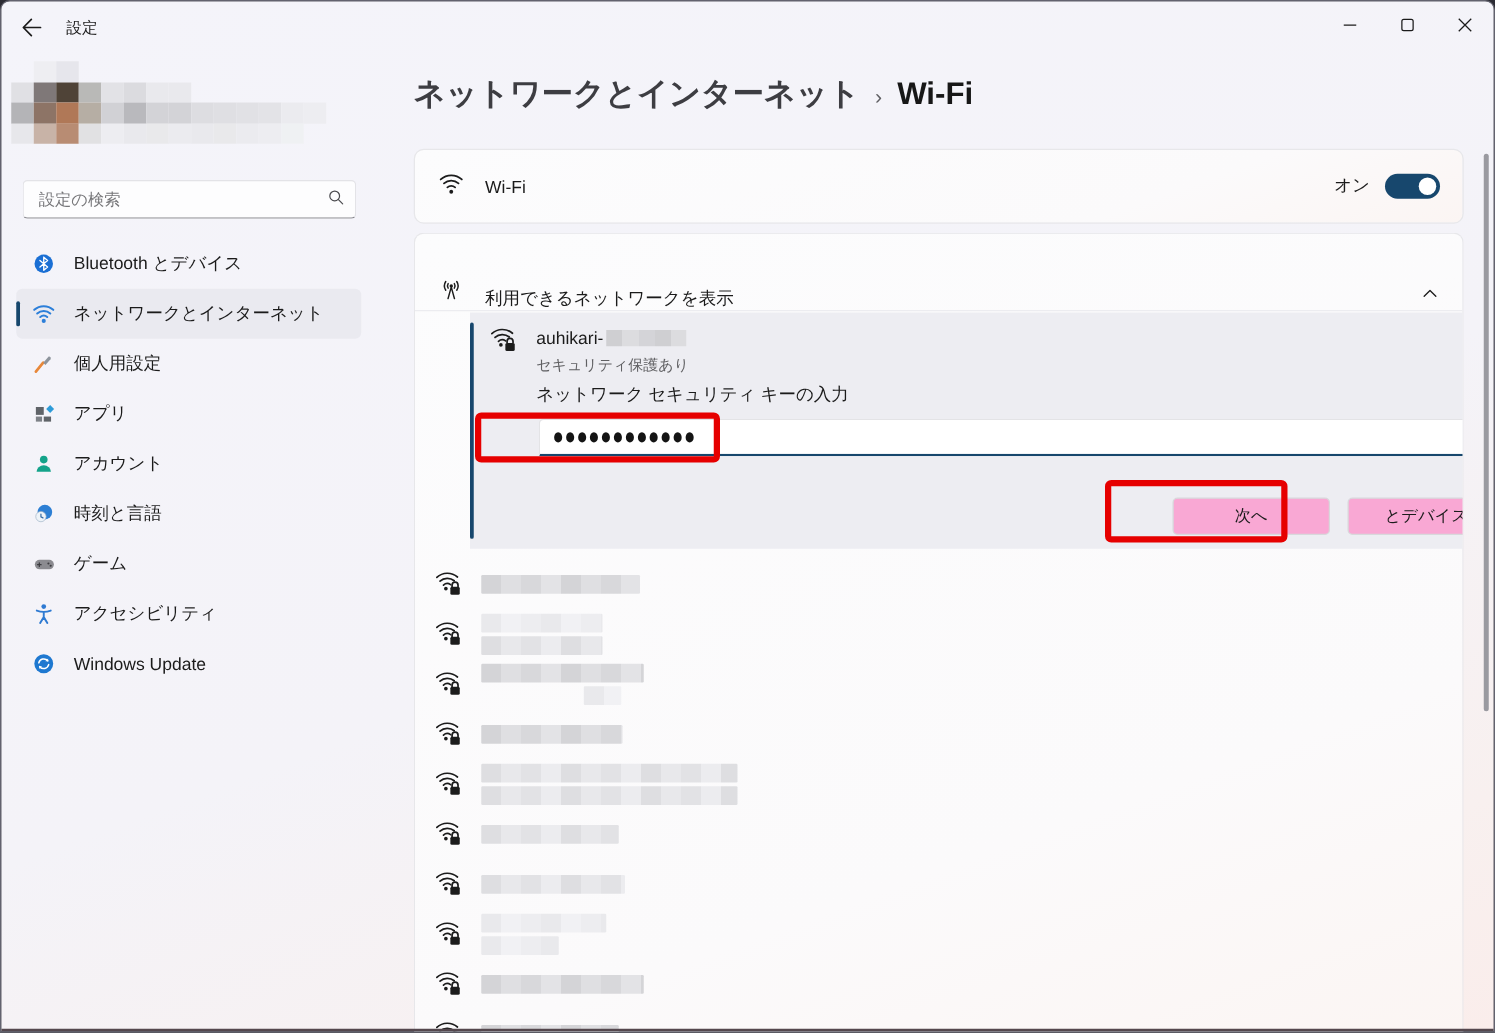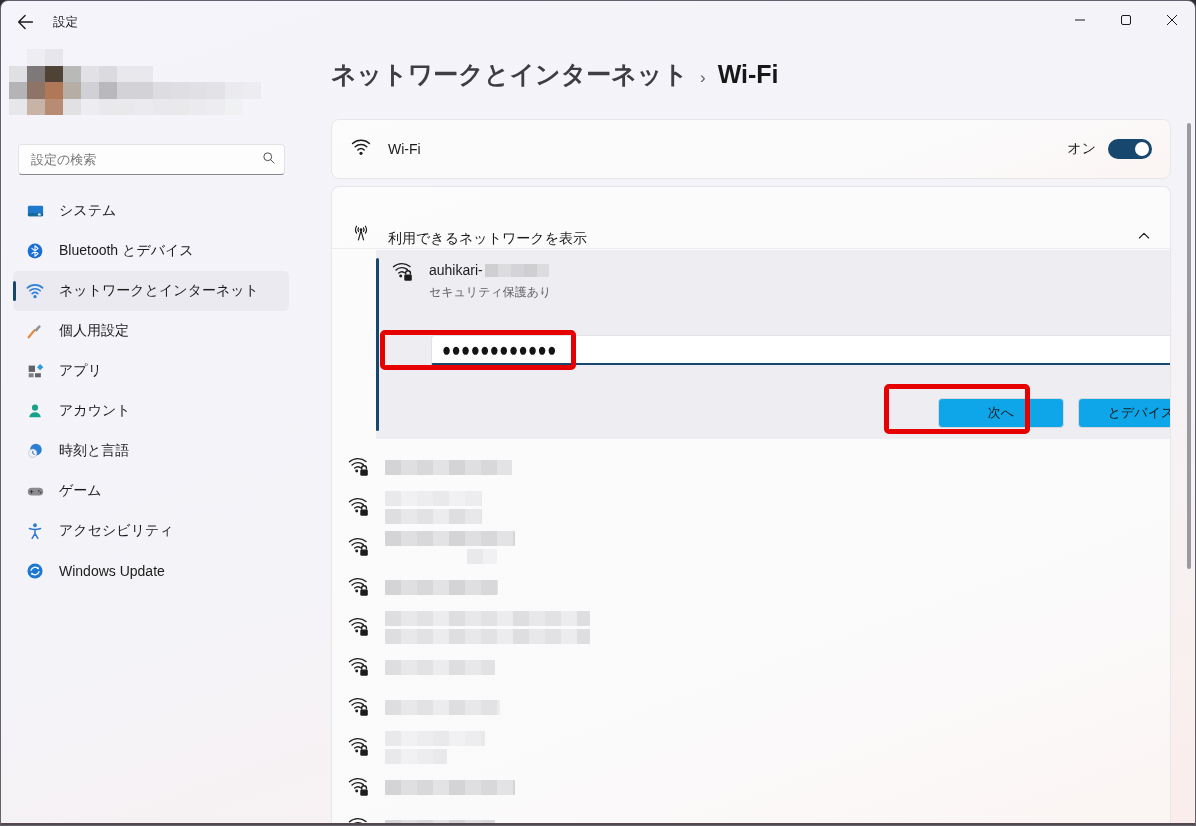--- a/index.html
+++ b/index.html
@@ -65,21 +65,21 @@
   #sel-ssid{position:absolute;left:53px;top:12px;font-size:14px;color:#1b1b1b;display:flex;align-items:center;}
   #ssid-redacted{display:inline-block;width:64px;height:13px;margin-left:2px;
                  background:repeating-linear-gradient(90deg,#cfcfd2 0 13px,#dcdcdf 13px 26px,#d4d4d8 26px 39px);}
   #sel-note{position:absolute;left:53px;top:34px;font-size:12px;color:#606063;}
   #sel-prompt{position:absolute;left:53px;top:57px;font-size:14px;color:#1b1b1b;}
   #key-input{position:absolute;left:55px;top:85px;width:773px;height:30px;background:#fff;
              border:1px solid #e3e3e6;border-bottom:2px solid #17476d;border-radius:4px 4px 2px 2px;
              display:flex;align-items:center;padding:0 34px 0 10px;cursor:text;}
   #key-dots{font-size:15px;letter-spacing:0.5px;color:#141414;line-height:1;transform:scaleY(1.25);}
   #eye-btn{position:absolute;right:8px;top:6px;width:18px;height:18px;cursor:pointer;}
-  .btn{position:absolute;width:126px;height:30px;background:#0ea5e9;border:1px solid #d8d8db;
+  .btn{position:absolute;width:126px;height:30px;background:#f9a8d4;border:1px solid #d8d8db;
        border-radius:4px;font-size:13px;color:#1b1b1b;display:flex;align-items:center;justify-content:center;
        cursor:pointer;font-family:"Liberation Sans","DejaVu Sans",sans-serif;}
   #next-btn{left:562px;top:148px;}
   #cancel-btn{left:702px;top:148px;}
 
   #network-list{position:absolute;left:0;top:260px;width:838px;}
   .net-row{height:40px;display:flex;align-items:center;padding-left:15px;}
   .net-icon{width:24px;flex:0 0 24px;display:flex;align-items:center;}
   .net-lines{margin-left:14px;display:flex;flex-direction:column;gap:3px;}
   .blur{height:15px;border-radius:1px;}
@@ -188,30 +188,20 @@
       <span>
         <svg width="15" height="15" viewBox="0 0 20 20">
             <circle cx="9" cy="9" r="5.2" fill="none" stroke="#4a4a4e" stroke-width="1.3"></circle>
             <path d="M13 13l4.5 4.5" stroke="#4a4a4e" stroke-width="1.3" stroke-linecap="round"></path>
           </svg>
       </span>
     </div>
     <div id="nav">
         <div class="nav-item">
           <span class="nav-icon">
-            <svg width="19" height="19" viewBox="0 0 20 20">
-              <rect x="2" y="4" width="16" height="11" rx="1.5" fill="#1e78cc"></rect>
-              <rect x="2" y="11.5" width="16" height="3.5" rx="1" fill="#156a97"></rect>
-              <rect x="12.5" y="12.2" width="3" height="2" rx="0.5" fill="#eaf4fb"></rect>
-            </svg>
-          </span>
-          <span class="nav-label">システム</span>
-        </div>
-        <div class="nav-item">
-          <span class="nav-icon">
             <svg width="18" height="18" viewBox="0 0 20 20">
               <circle cx="10" cy="10" r="8.2" fill="#1a6fd4"></circle>
               <path d="M10 4.2v11.6M10 4.2l3.4 2.9-6.8 5.8M10 15.8l3.4-2.9-6.8-5.8" fill="none" stroke="#fff" stroke-width="1.2" stroke-linecap="round" stroke-linejoin="round"></path>
             </svg>
           </span>
           <span class="nav-label">Bluetooth とデバイス</span>
         </div>
         <div class="nav-item selected">
           <span class="pill"></span>
           <span class="nav-icon">
@@ -359,20 +349,21 @@
             <circle cx="10.5" cy="16.3" r="1.6" fill="#1c1c1c"></circle>
             <path d="M15.9 14.8v-1.6a2.6 2.6 0 0 1 5.2 0v1.6" fill="none" stroke="#1c1c1c" stroke-width="1.5"></path>
             <rect x="14.4" y="14.6" width="8.2" height="7" rx="1.4" fill="#1c1c1c"></rect>
           </svg>
       </span>
       <span id="sel-ssid">
         <span>auhikari-</span>
         <span id="ssid-redacted"></span>
       </span>
       <span id="sel-note">セキュリティ保護あり</span>
+      <span id="sel-prompt">ネットワーク セキュリティ キーの入力</span>
       <div id="key-input">
         <span id="key-dots">●●●●●●●●●●●●</span>
         <span id="eye-btn">
           <svg width="18" height="18" viewBox="0 0 24 24">
               <path d="M4.5 13.5C7 8.5 17 8.5 19.5 13.5" fill="none" stroke="#5f5f63" stroke-width="1.4" stroke-linecap="round"></path>
               <circle cx="12" cy="13.2" r="2.6" fill="none" stroke="#5f5f63" stroke-width="1.4"></circle>
             </svg>
         </span>
       </div>
       <button class="btn" id="next-btn">次へ</button>

